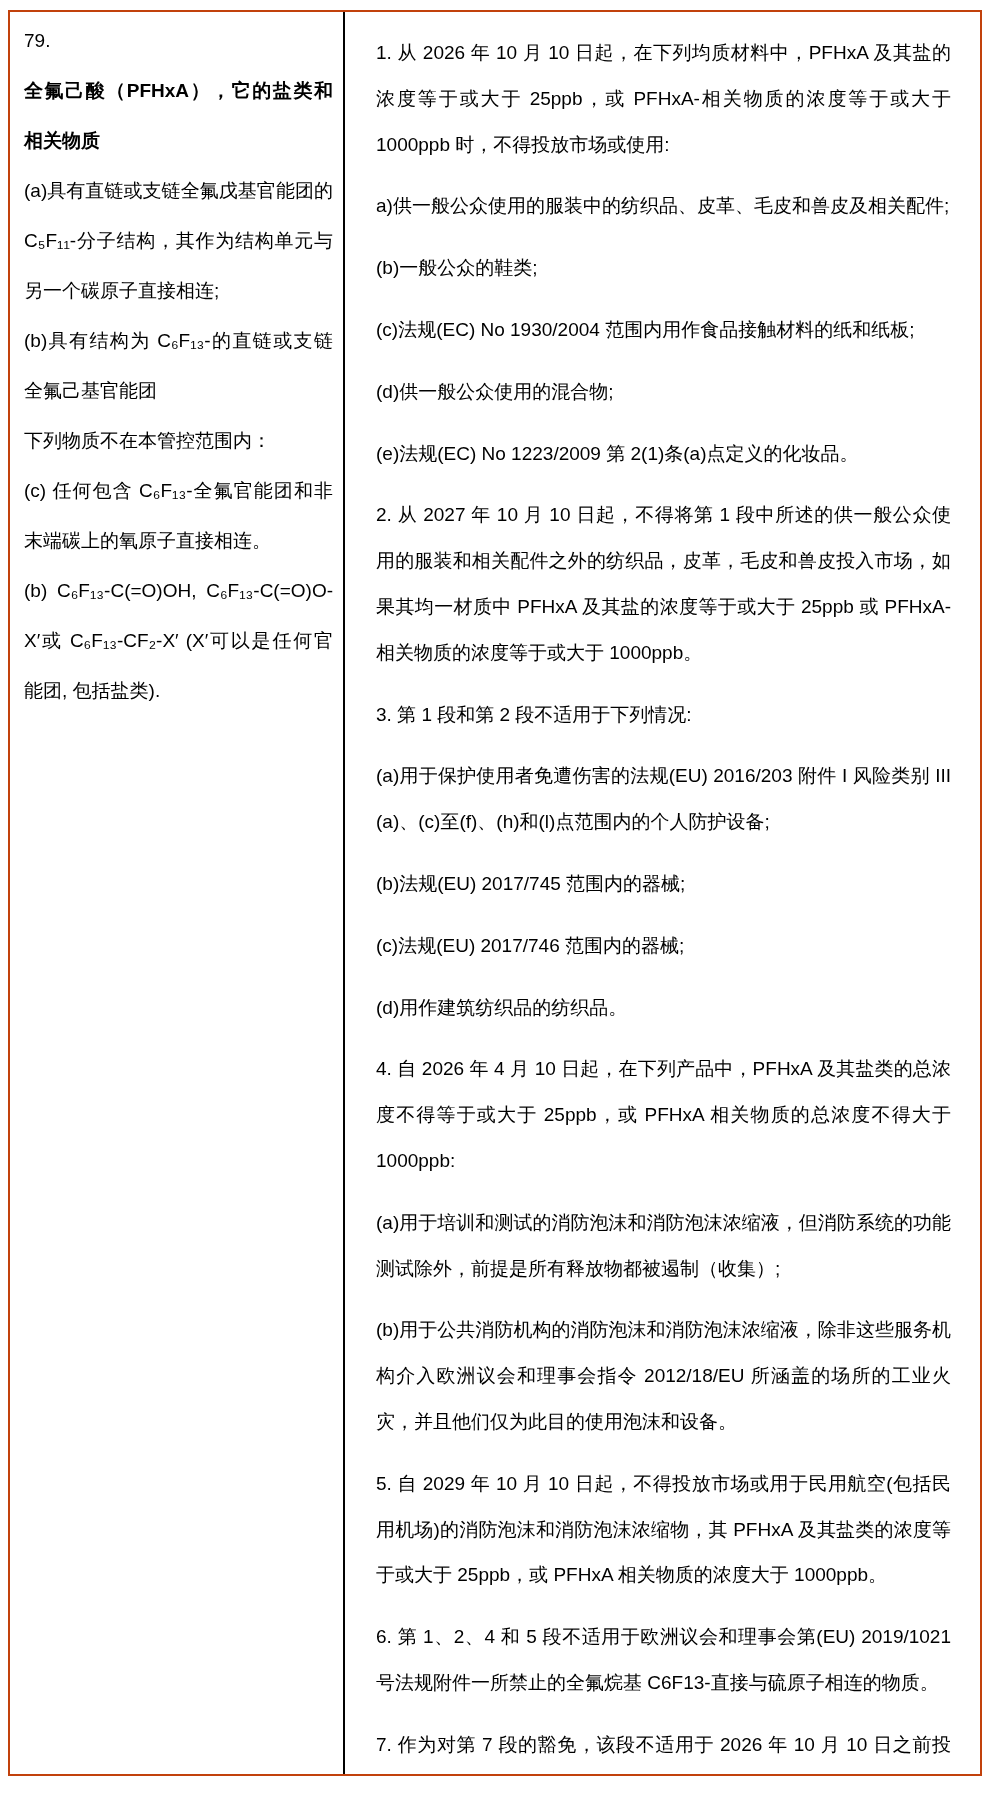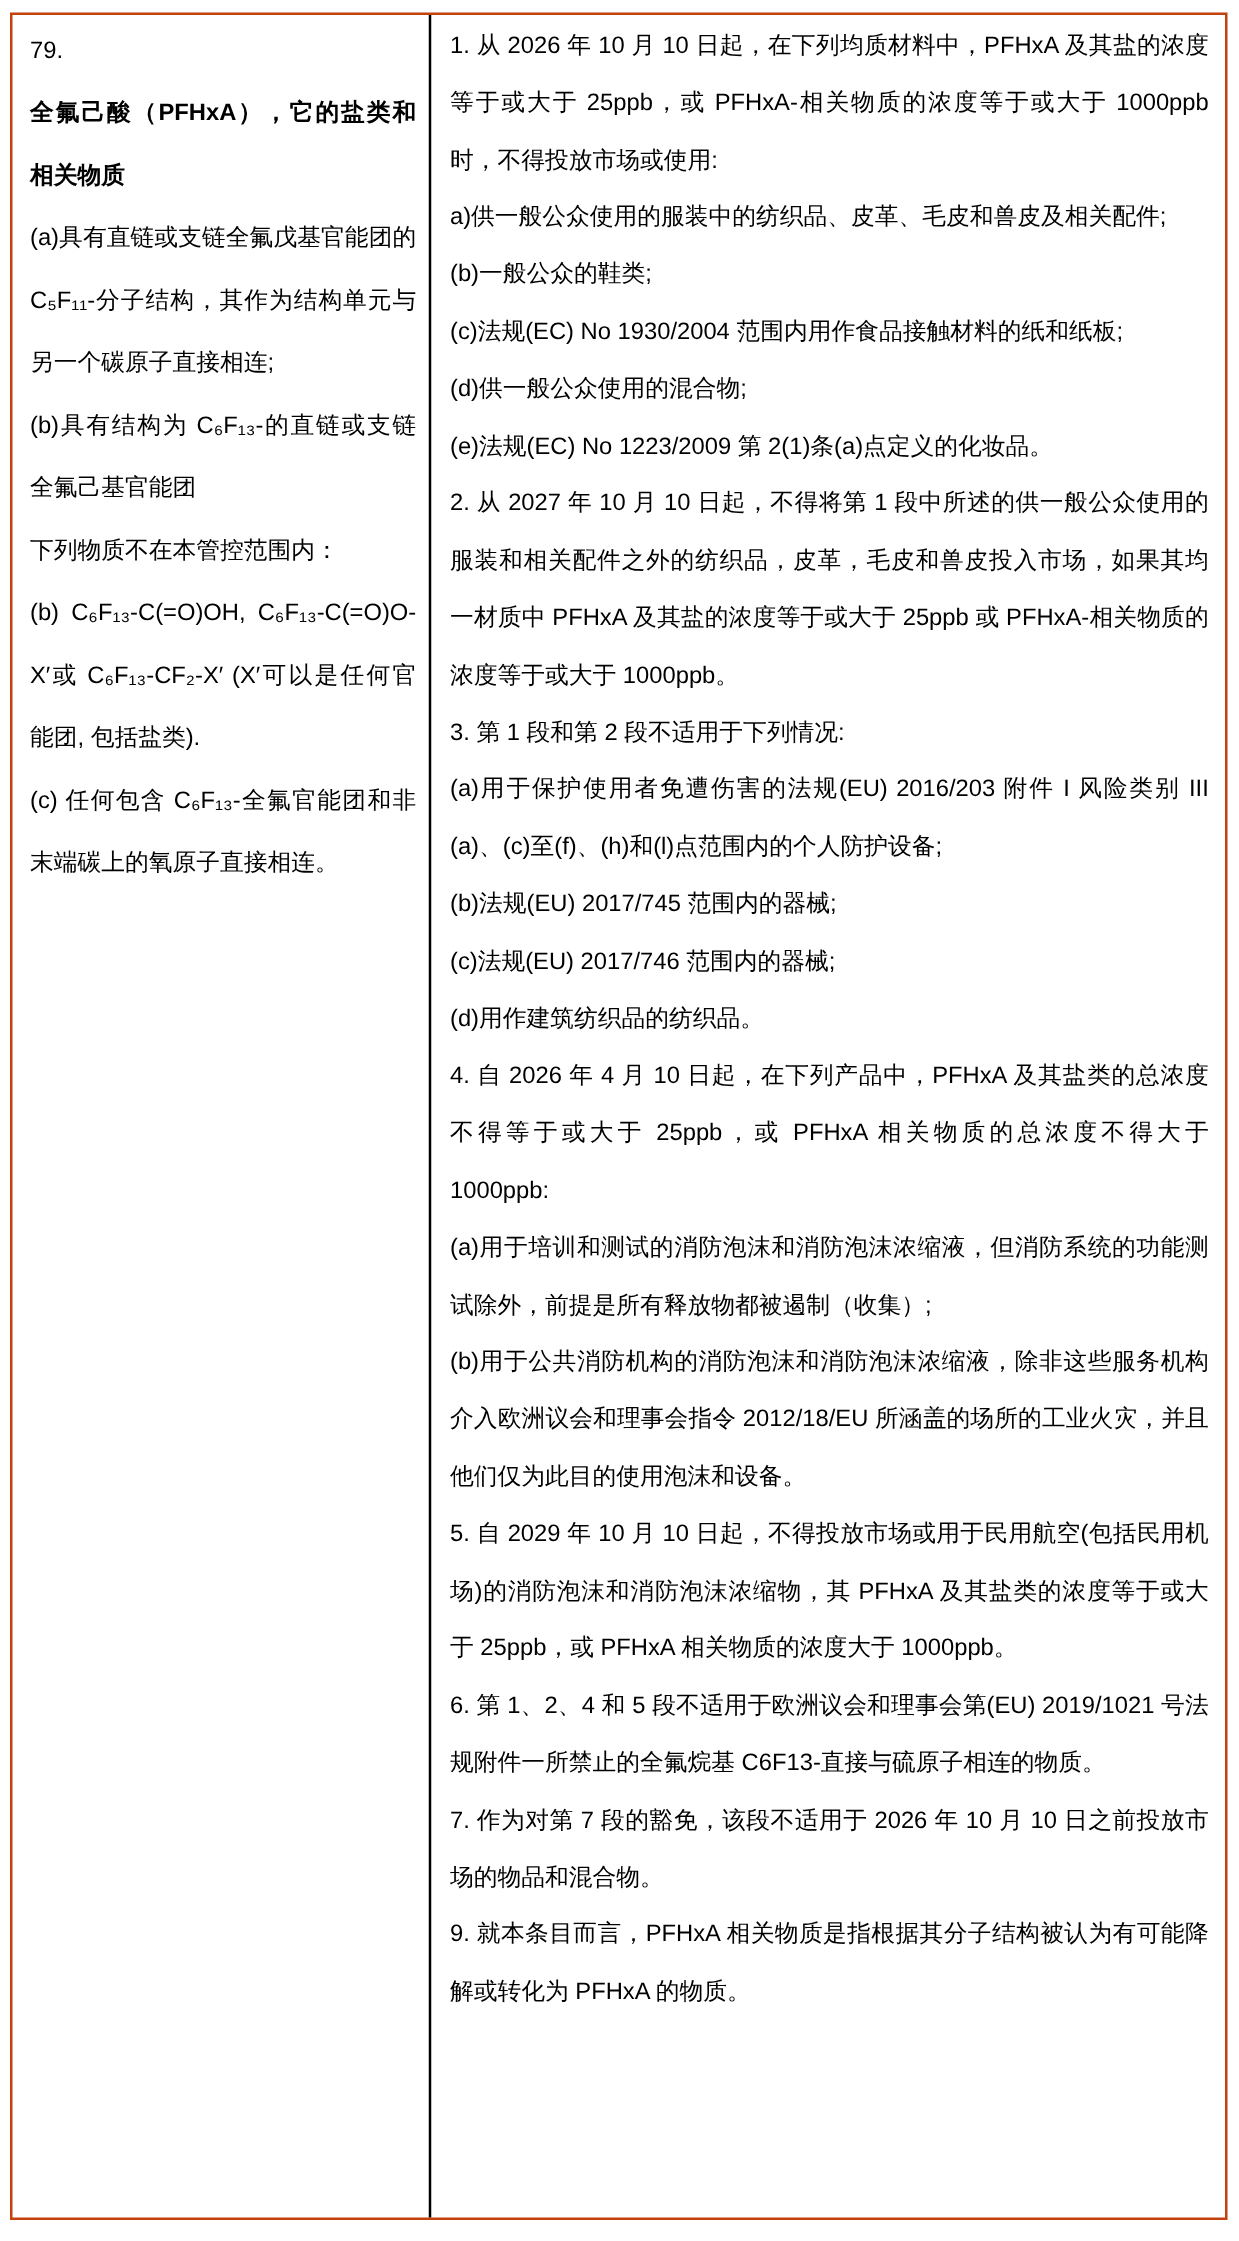--- a/index.html
+++ b/index.html
@@ -65,37 +65,37 @@
     margin-bottom: 32px;
   }
   .scope-item { margin-bottom: 16px; }
   .scope-item:last-of-type { margin-bottom: 0; }
   .exclusion-heading { margin-top: 82px; margin-bottom: 12px; }
   .exclusion-item { line-height: 46px; margin-bottom: 6px; }
   .exclusion-item-b { line-height: 44px; }
   
   .cell-right p {
     line-height: 45.8px;
-    margin: 0;
+    margin: 16px;
   }
 </style>
 </head>
 <body>
 
 <div class="doc-page">
   <div class="doc-table">
 
     <div class="cell cell-left">
       <p class="entry-number">79.</p>
       <p class="entry-title">全氟己酸（PFHxA），它的盐类和相关物质</p>
       <p class="scope-item">(a)具有直链或支链全氟戊基官能团的 C₅F₁₁-分子结构，其作为结构单元与另一个碳原子直接相连;</p>
       <p class="scope-item">(b)具有结构为 C₆F₁₃-的直链或支链全氟己基官能团</p>
       <p class="exclusion-heading">下列物质不在本管控范围内：</p>
+      <p class="exclusion-item">(c) 任何包含 C₆F₁₃-全氟官能团和非末端碳上的氧原子直接相连。</p>
       <p class="exclusion-item exclusion-item-b">(b) C₆F₁₃-C(=O)OH, C₆F₁₃-C(=O)O-X′或 C₆F₁₃-CF₂-X′ (X′可以是任何官能团, 包括盐类).</p>
-      <p class="exclusion-item">(c) 任何包含 C₆F₁₃-全氟官能团和非末端碳上的氧原子直接相连。</p>
     </div>
 
     <div class="cell cell-right">
       <p>1. 从 2026 年 10 月 10 日起，在下列均质材料中，PFHxA 及其盐的浓度等于或大于 25ppb，或 PFHxA-相关物质的浓度等于或大于 1000ppb 时，不得投放市场或使用:</p>
       <p>a)供一般公众使用的服装中的纺织品、皮革、毛皮和兽皮及相关配件;</p>
       <p>(b)一般公众的鞋类;</p>
       <p>(c)法规(EC) No 1930/2004 范围内用作食品接触材料的纸和纸板;</p>
       <p>(d)供一般公众使用的混合物;</p>
       <p>(e)法规(EC) No 1223/2009 第 2(1)条(a)点定义的化妆品。</p>
       <p>2. 从 2027 年 10 月 10 日起，不得将第 1 段中所述的供一般公众使用的服装和相关配件之外的纺织品，皮革，毛皮和兽皮投入市场，如果其均一材质中 PFHxA 及其盐的浓度等于或大于 25ppb 或 PFHxA-相关物质的浓度等于或大于 1000ppb。</p>

